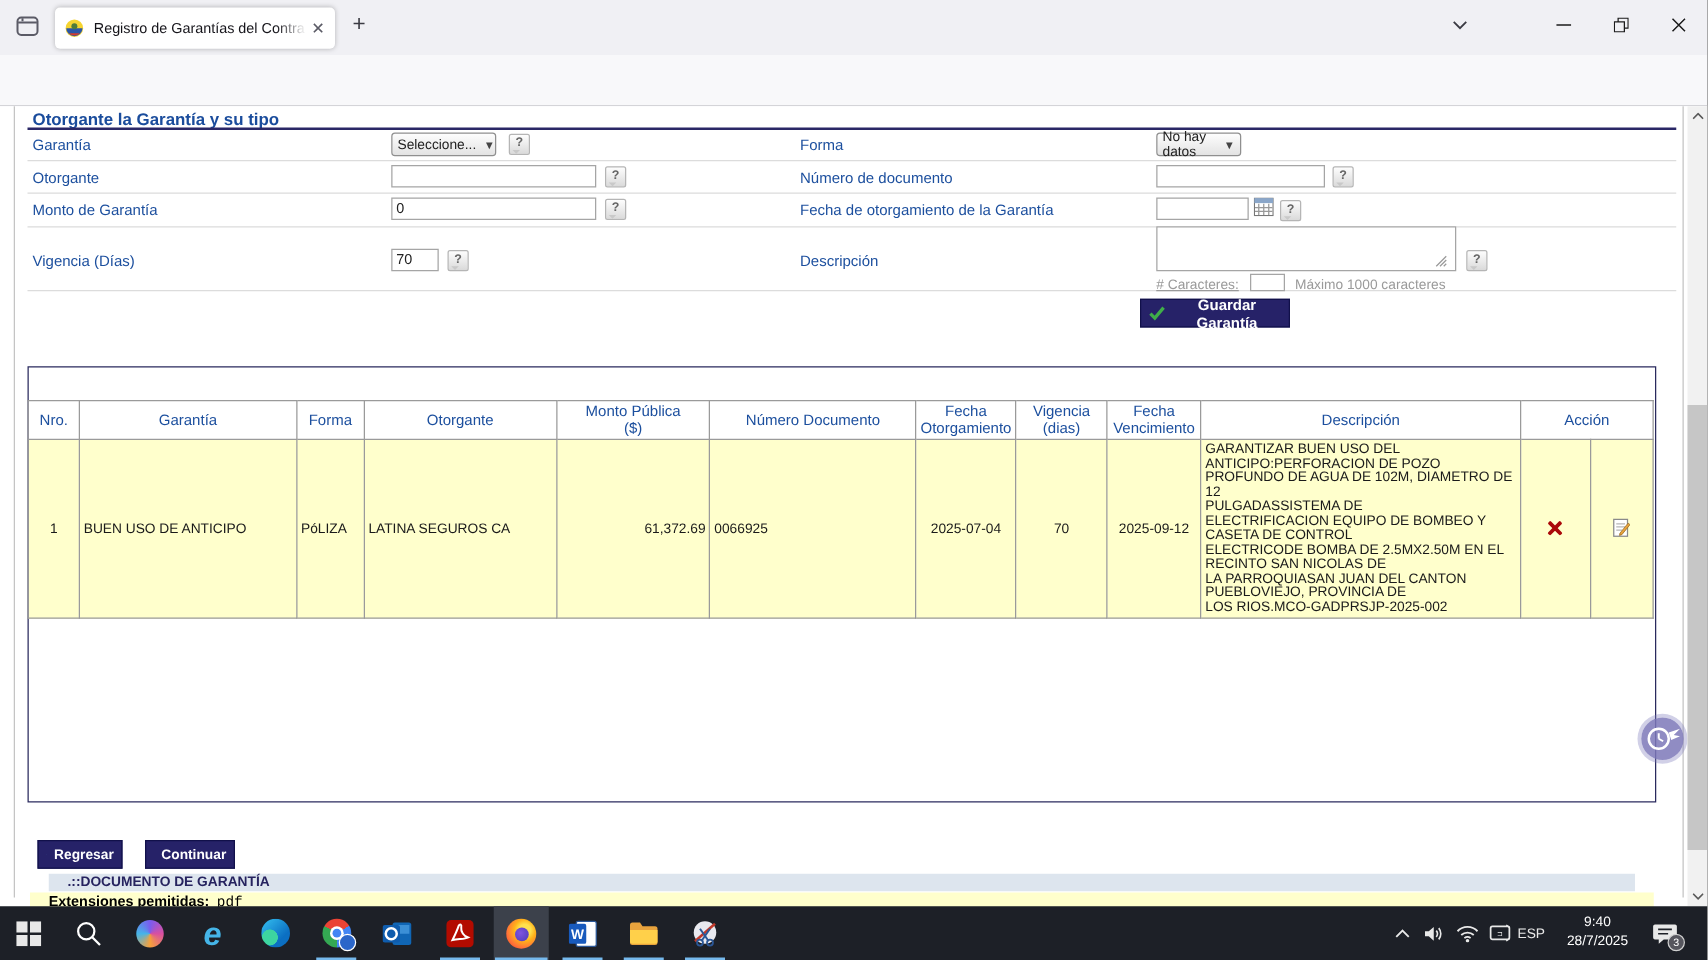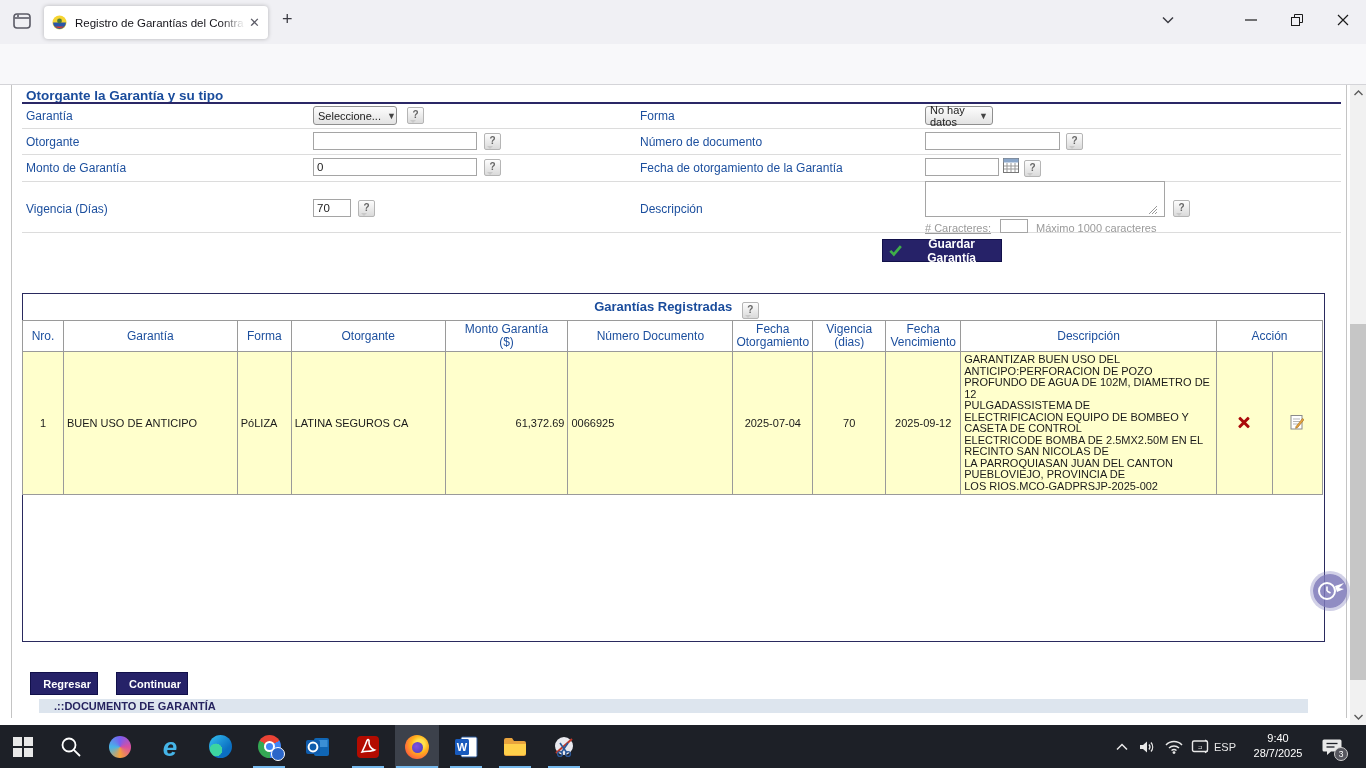--- a/index.html
+++ b/index.html
@@ -250,32 +250,28 @@
           <line x1="9" y1="1" x2="1" y2="9" stroke="#999"></line>
           <line x1="9" y1="4" x2="4" y2="9" stroke="#999"></line>
           <line x1="9" y1="7" x2="7" y2="9" stroke="#999"></line>
         </svg></span>
     <span class="help" style="left:1173px;top:115px;">?</span>
 
     <span class="gray-s" style="left:925px;top:137px;text-decoration:underline;"># Caracteres:</span>
     <input class="inp" style="left: 1000px; top: 134px; width: 28px; height: 14px;">
     <span class="gray-s" style="left:1036px;top:137px;">Máximo 1000 caracteres</span>
 
-    <button class="navy-btn" style="left:882px;top:154px;width:120px;height:23px;">
+    <button class="navy-btn" style="left:912px;top:154px;width:120px;height:23px;">
       <svg width="15" height="13" viewBox="0 0 15 13">
           <path d="M1.5 7 L5.5 11 L13.5 1.5" fill="none" stroke="#3fae49" stroke-width="3"></path>
         </svg>
       <span>Guardar Garantía</span>
     </button>
 
     <div class="big-box">
-      <div class="gtitle">
-        <span>Garantías Registradas</span>
-        <span class="help" style="position:relative;display:inline-block;top:2px;left:6px;">?</span>
-      </div>
       <table class="gt">
         <colgroup>
           <col style="width:41px">
             <col style="width:174px">
             <col style="width:54px">
             <col style="width:154px">
           <col style="width:123px">
             <col style="width:165px">
             <col style="width:80px">
             <col style="width:73px">
@@ -283,21 +279,21 @@
             <col style="width:256px">
             <col style="width:56px">
             <col style="width:50px">
         </colgroup>
         <tbody>
             <tr>
           <th>Nro.</th>
           <th>Garantía</th>
           <th>Forma</th>
           <th>Otorgante</th>
-          <th>Monto Garantía
+          <th>Monto Pública
 ($)</th>
           <th>Número Documento</th>
           <th>Fecha
 Otorgamiento</th>
           <th>Vigencia
 (dias)</th>
           <th>Fecha
 Vencimiento</th>
           <th>Descripción</th>
           <th colspan="2">Acción</th>
@@ -333,20 +329,23 @@
                     <line x1="3" y1="10" x2="8" y2="10" stroke="#b5b5b5"></line>
                     <polygon points="6,12.5 12.5,4.5 14,5.7 7.5,13.7 5.6,14.3" fill="#e8a33d" stroke="#9a6a1d" stroke-width="0.6"></polygon>
                   </svg>
             </span>
           </td>
         </tr>
       </tbody>
         </table>
 
       <div class="doc-head">.::DOCUMENTO DE GARANTÍA</div>
+      <div class="ext-strip">
+        <span>Extensiones pemitidas:</span><span class="mono">pdf</span>
+      </div>
       <span class="abs" style="left:18px;top:448px;font-size:11.5px;color:#000;">Descripción:</span>
       <input class="inp" style="left: 83px; top: 446px; width: 197px; height: 17px;">
       <button class="classic-btn abs" style="left:285px;top:445px;">Examinar...</button>
       <span class="abs" style="left:349px;top:448px;font-size:11.5px;color:#1a1a1a;">Ningún archivo seleccionado.</span>
       <button class="classic-btn abs" style="left:488px;top:445px;">Subir</button>
 
     </div>
 
     <button class="navy-btn" style="left:30px;top:587px;width:68px;height:23px;font-size:11px;">
       <svg width="14" height="11" viewBox="0 0 14 11">

